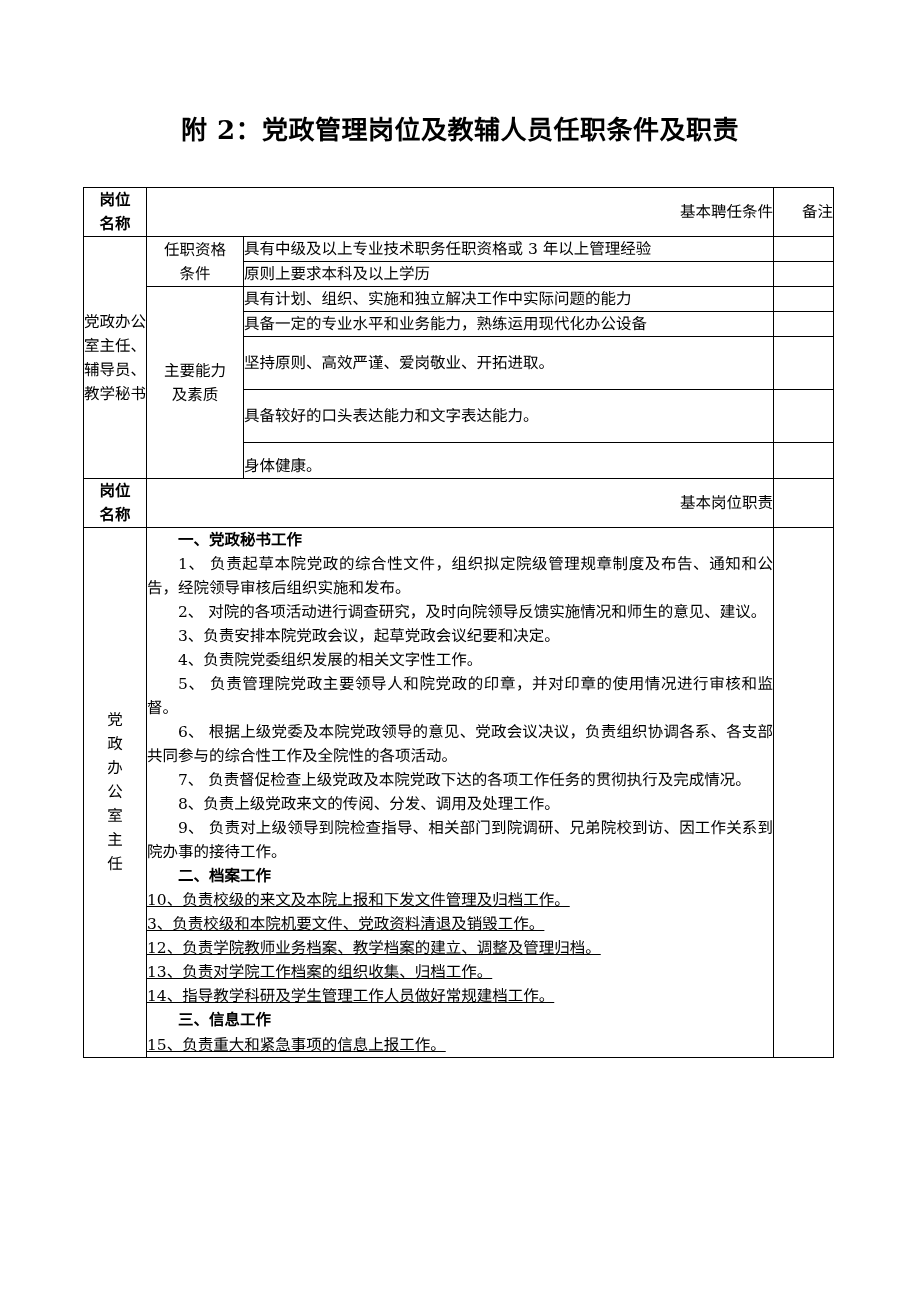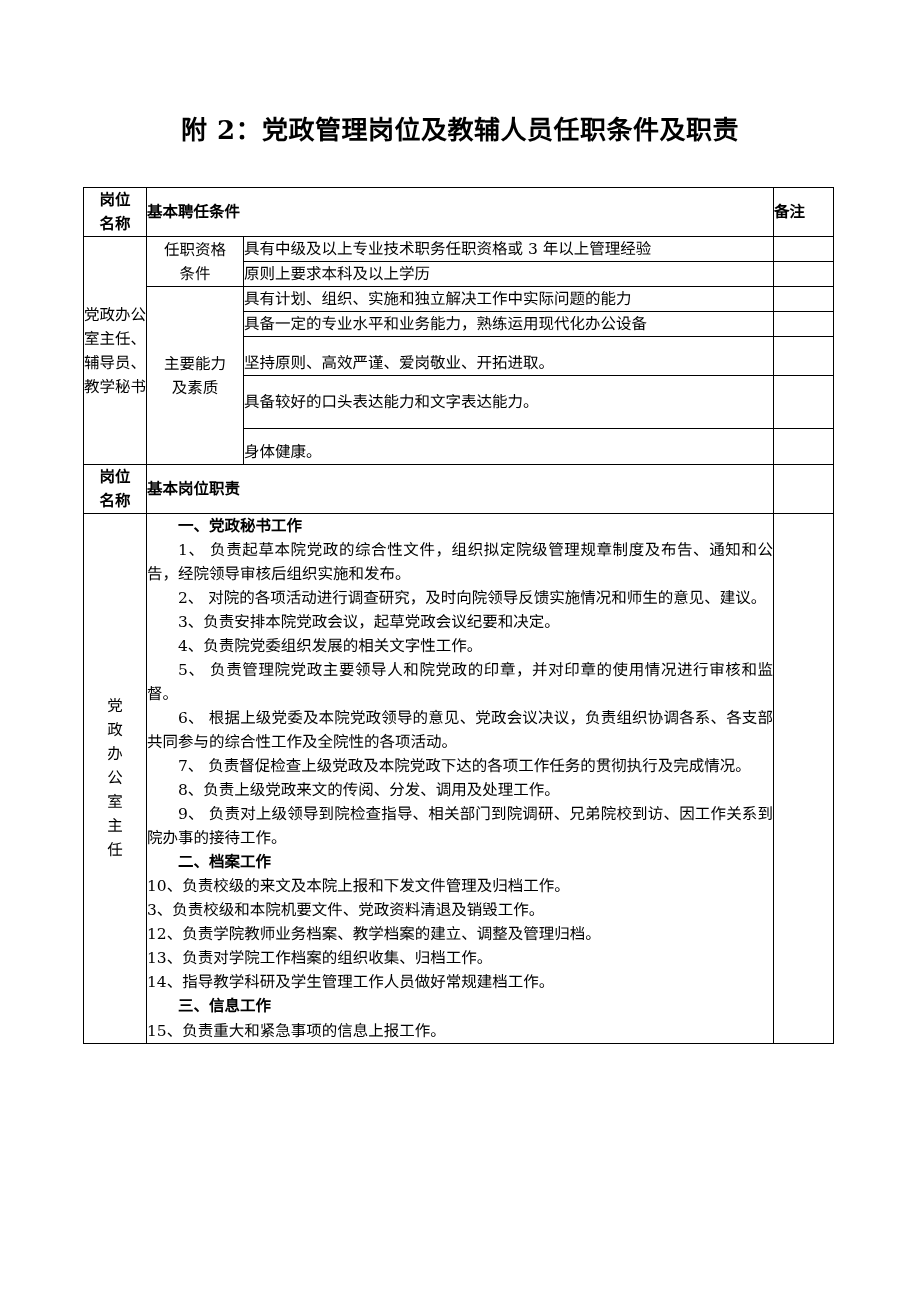--- a/index.html
+++ b/index.html
@@ -49,22 +49,22 @@
     font-size: 15.5px;
     line-height: 1.55;
   }
   
   col.c-name   { width: 63px; }
   col.c-sub    { width: 97px; }
   col.c-body   { width: 530px; }
   col.c-remark { width: 60px; }
 
   .hdr {
-    text-align: left;
-    font-weight: bold;
+    text-align: right;
+    font-weight: normal;
     font-size: 15.5px;
     padding: 6px 2px;
     line-height: 1.45;
     margin-left: 33px;
   }
   .hdr-name {
     text-align: center;
     font-weight: bold;
     font-size: 15.5px;
     line-height: 1.45;
@@ -109,20 +109,21 @@
   .duties p {
     margin: 0;
     text-indent: 2em;
   }
   .duties p.sect {
     font-weight: bold;
     text-indent: 2em;
   }
   .duties p.noindent {
     text-indent: 0;
+    text-decoration: underline;
   }
   .blank { }
 </style>
 </head>
 <body>
 
 <div class="page">
 
   <div class="doc-title">附 2：党政管理岗位及教辅人员任职条件及职责</div>
 
@@ -164,21 +165,21 @@
           <div>及素质</div>
         </td>
         <td class="cell-text">具有计划、组织、实施和独立解决工作中实际问题的能力</td>
         <td class="blank"></td>
       </tr>
       <tr>
         <td class="cell-text">具备一定的专业水平和业务能力，熟练运用现代化办公设备</td>
         <td class="blank"></td>
       </tr>
       <tr>
-        <td class="cell-text" style="padding-top:14px;">坚持原则、高效严谨、爱岗敬业、开拓进取。</td>
+        <td class="cell-text" style="padding-top:14px;padding-bottom:14px;">坚持原则、高效严谨、爱岗敬业、开拓进取。</td>
         <td class="blank"></td>
       </tr>
       <tr>
         <td class="cell-text" style="padding-top:14px;padding-bottom:14px;">具备较好的口头表达能力和文字表达能力。</td>
         <td class="blank"></td>
       </tr>
       <tr>
         <td class="cell-text" style="padding-top:11px;padding-bottom:0;">身体健康。</td>
         <td class="blank"></td>
       </tr>

